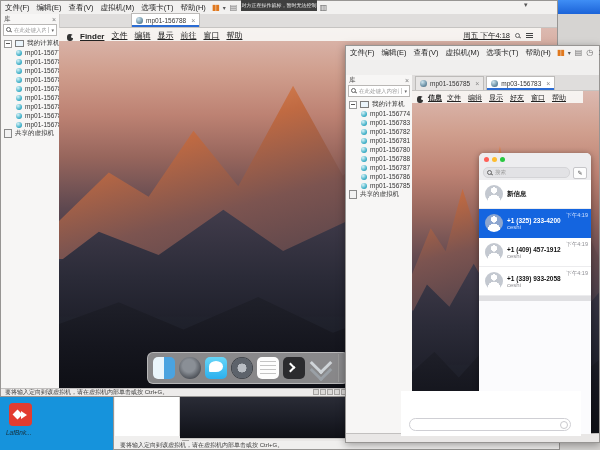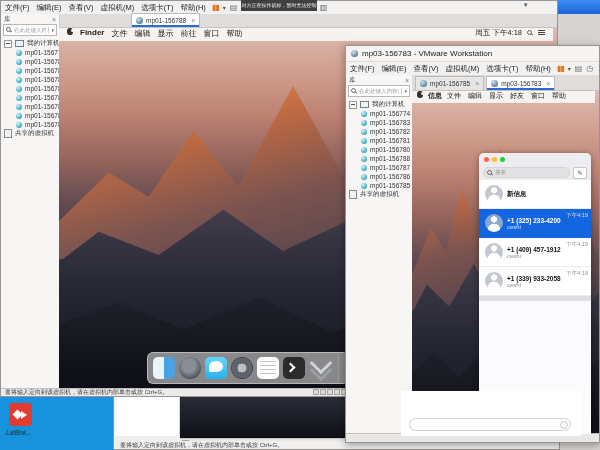--- a/index.html
+++ b/index.html
@@ -63,22 +63,22 @@
   .sierra{background:linear-gradient(180deg,#dcb9b0 0%,#d09f8e 12%,#bd8273 24%,#96655c 36%,
      #5e4850 50%,#343546 64%,#22242f 78%,#12141c 100%);position:relative;overflow:hidden;}
   .ridge{position:absolute;left:0;right:0;}
   .r1{top:16%;height:48%;background:linear-gradient(165deg,#ef9a64 0%,#c06a42 28%,#7c5450 55%,#403a47 100%);
     clip-path:polygon(0 78%,10% 50%,18% 64%,27% 26%,36% 58%,47% 0%,57% 52%,66% 28%,77% 62%,88% 38%,100% 68%,100% 100%,0 100%);}
   .r2{top:42%;height:38%;background:linear-gradient(180deg,#4c4454 0%,#2b2b38 70%,#20212c 100%);
     clip-path:polygon(0 60%,8% 38%,20% 55%,33% 22%,45% 52%,58% 30%,70% 58%,82% 34%,93% 56%,100% 44%,100% 100%,0 100%);}
   .r3{top:70%;height:30%;background:linear-gradient(180deg,#23242e 0%,#15161e 60%,#0e0f15 100%);
     clip-path:polygon(0 40%,12% 20%,25% 45%,40% 15%,55% 48%,70% 22%,85% 50%,100% 28%,100% 100%,0 100%);}
   
-  .macbar{position:absolute;left:0;right:4px;top:0;background:rgba(249,247,245,0.92);
-    display:flex;align-items:flex-start;gap:7px;color:#222;z-index:5;}
+  .macbar{position:absolute;left:0;right:16px;top:0;background:rgba(249,247,245,0.92);
+    display:flex;align-items:flex-end;gap:7px;color:#222;z-index:5;text-decoration:underline;}
   #outer-macbar{height:13px;font-size:8px;padding:0 8px;}
   .mac-app{font-weight:bold;}
   .apple-logo{width:6px;height:7px;background:#333;border-radius:45% 45% 42% 42%;position:relative;flex:0 0 auto;}
   .apple-logo::after{content:"";position:absolute;right:-1px;top:1px;width:3px;height:3px;
     background:rgba(249,247,245,1);border-radius:50%;}
   .macbar-right{margin-left:auto;display:flex;align-items:center;gap:5px;}
   .mac-clock{font-size:7.5px;color:#222;white-space:nowrap;}
   .list-ico{width:7px;height:6px;position:relative;}
   .list-ico::before{content:"";position:absolute;left:0;right:0;top:0;height:1px;background:#444;
     box-shadow:0 2px 0 #444,0 4px 0 #444;}
@@ -342,24 +342,20 @@
       <span>要将输入定向到该虚拟机，请在虚拟机内部单击或按 Ctrl+G。</span>
     </div>
   </div>
 
   <div id="desk-frag" class="abs">
     <div class="desk-icon"></div>
     <div class="desk-label">LafBnk...</div>
   </div>
 
   <div id="vm2-win" class="abs vm-win">
-    <div id="vm2-title">
-      <span class="vm-badge"></span>
-      <span>mp03-156783 - VMware Workstation</span>
-    </div>
     <div id="vm2-menurow" class="menurow">
       <div class="menus">
         <span class="menu-item">文件(F)</span>
           <span class="menu-item">编辑(E)</span>
           <span class="menu-item">查看(V)</span>
           <span class="menu-item">虚拟机(M)</span>
           <span class="menu-item">选项卡(T)</span>
           <span class="menu-item">帮助(H)</span>
       </div>
       <div class="toolbar">

